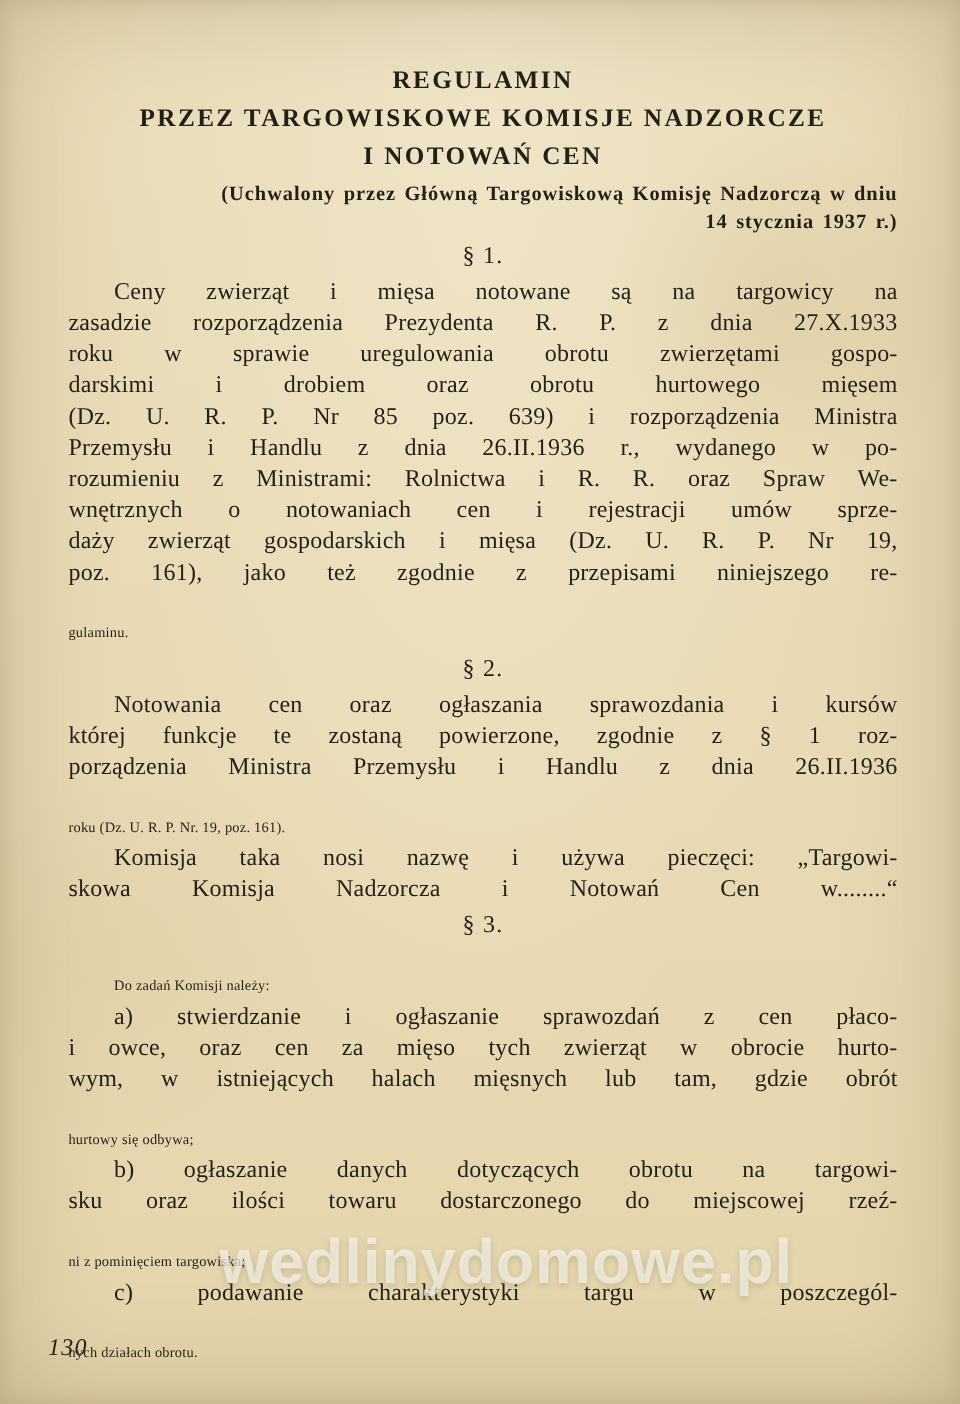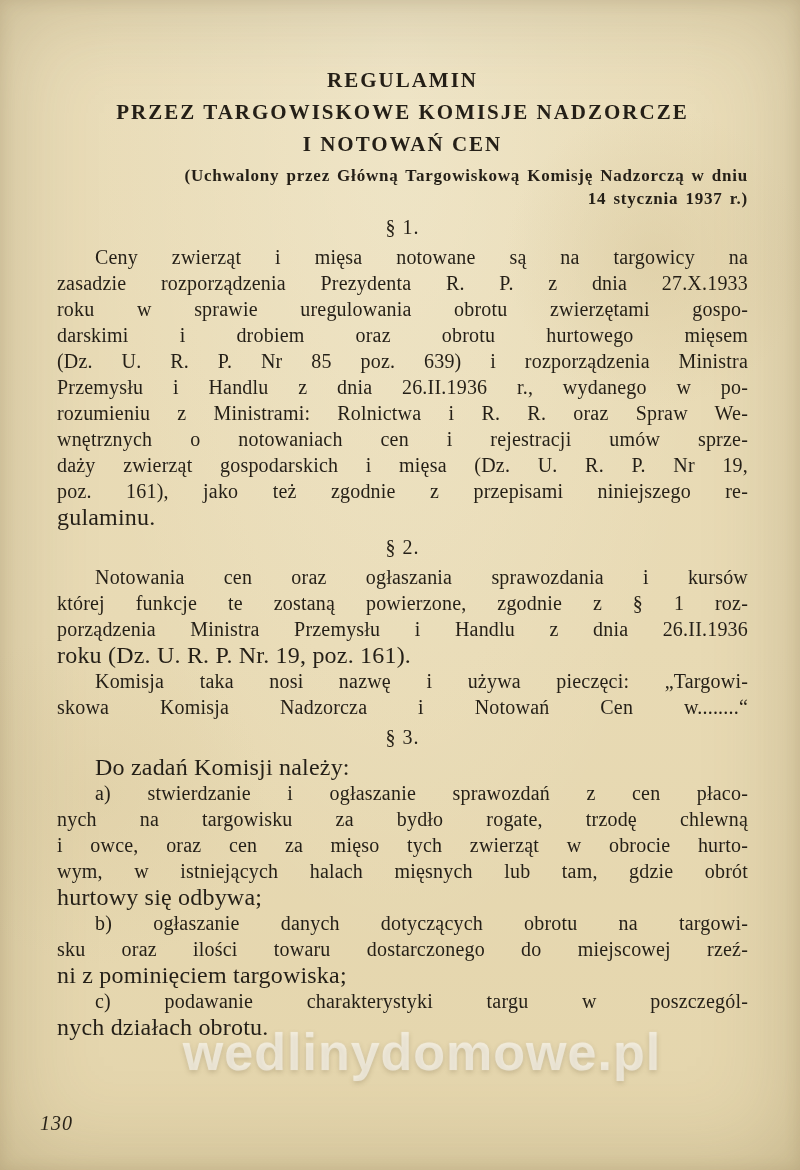--- a/index.html
+++ b/index.html
@@ -18,21 +18,21 @@
       linear-gradient(180deg, #e9dcb8 0%, #e8dab4 55%, #e4d5ac 100%);
   }
   
   body::after {
     content: "";
     position: absolute;
     inset: 0;
     box-shadow: inset 0 0 95px rgba(108,88,48,0.28), inset 0 0 16px rgba(120,100,60,0.18);
     pointer-events: none;
   }
-  .page { position: absolute; inset: 0; padding: 64px 52px 0 57px; }
+  .page { position: absolute; inset: 0; padding: 50px 52px 0 57px; }
 
   .title-line {
     font-weight: bold;
     text-align: center;
     font-size: 21px;
     line-height: 32px;
     letter-spacing: 2px;
   }
   .subtitle { margin-top: 4px; }
   .subtitle-line {
@@ -53,24 +53,25 @@
   }
   .bline {
     font-size: 20px;
     line-height: 26px;
     letter-spacing: 0.2px;
     text-align: justify;
     text-align-last: justify;
   }
   .bline.indent { text-indent: 38px; }
   .bline-end {
-    font-size: 24px;
+    font-size: 12px;
     line-height: 26px;
     letter-spacing: 0.2px;
     text-align: left;
+    margin-top: 24px;
   }
   .bline-end.indent { text-indent: 38px; }
 
   .page-number {
     position: absolute;
     left: 40px;
     top: 1112px;
     font-size: 20px;
     font-style: italic;
     letter-spacing: 1px;
@@ -121,21 +122,20 @@
       <div class="sec-heading">§ 2.</div>
       <div class="bline indent">Notowania cen oraz ogłaszania sprawozdania i kursów</div>
       <div class="bline">której funkcje te zostaną powierzone, zgodnie z § 1 roz-</div>
       <div class="bline">porządzenia Ministra Przemysłu i Handlu z dnia 26.II.1936</div>
       <div class="bline-end">roku (Dz. U. R. P. Nr. 19, poz. 161).</div>
       <div class="bline indent">Komisja taka nosi nazwę i używa pieczęci: „Targowi-</div>
       <div class="bline">skowa Komisja Nadzorcza i Notowań Cen w........“</div>
       <div class="sec-heading">§ 3.</div>
       <div class="bline-end indent">Do zadań Komisji należy:</div>
       <div class="bline indent">a) stwierdzanie i ogłaszanie sprawozdań z cen płaco-</div>
-      <div class="bline">nych na targowisku za bydło rogate, trzodę chlewną</div>
       <div class="bline">i owce, oraz cen za mięso tych zwierząt w obrocie hurto-</div>
       <div class="bline">wym, w istniejących halach mięsnych lub tam, gdzie obrót</div>
       <div class="bline-end">hurtowy się odbywa;</div>
       <div class="bline indent">b) ogłaszanie danych dotyczących obrotu na targowi-</div>
       <div class="bline">sku oraz ilości towaru dostarczonego do miejscowej rzeź-</div>
       <div class="bline-end">ni z pominięciem targowiska;</div>
       <div class="bline indent">c) podawanie charakterystyki targu w poszczegól-</div>
       <div class="bline-end">nych działach obrotu.</div>
     </div>
 </div>

